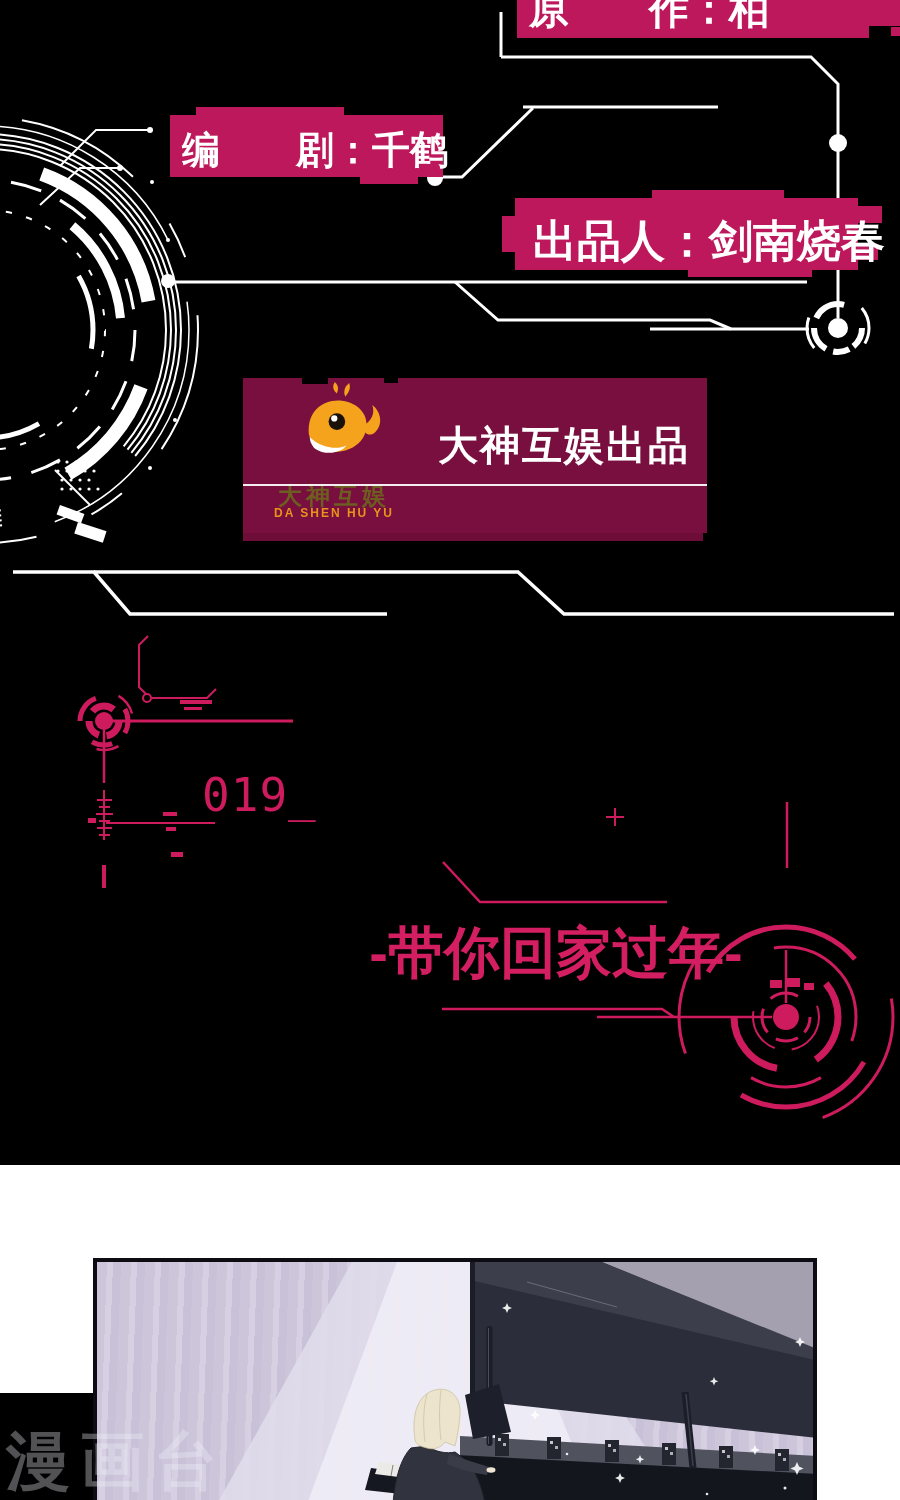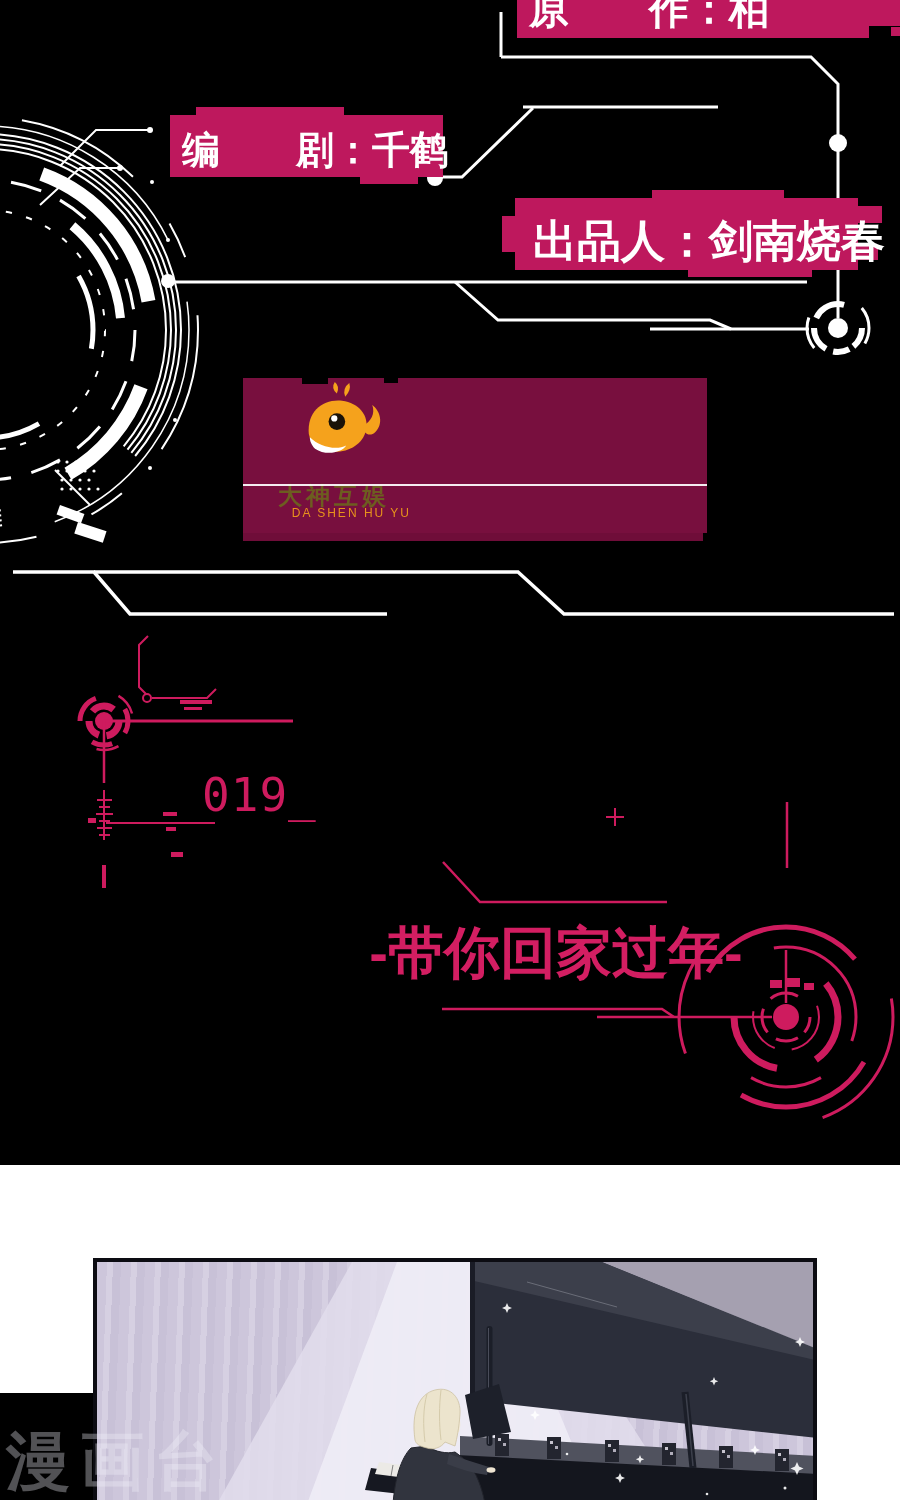--- a/index.html
+++ b/index.html
@@ -29,22 +29,22 @@
   #frag-p5{left:688px;top:269px;width:124px;height:8px;z-index:3;}
   #box-logo{left:243px;top:378px;width:464px;height:155px;background:#780f3e;z-index:3;}
   #frag-l1{left:243px;top:532px;width:460px;height:9px;z-index:3;}
   .logo-notch{background:#000;z-index:4;}
   #notch-l1{left:302px;top:378px;width:26px;height:6px;}
   #notch-l2{left:384px;top:378px;width:14px;height:5px;}
   #logo-line{left:243px;top:484px;width:464px;height:2px;background:rgba(255,255,255,.92);z-index:5;}
   #whale-wrap{left:288px;top:380px;width:104px;height:104px;z-index:5;}
   #logo-name-cn{left:268px;top:480px;width:132px;text-align:center;color:#6d5d20;
      font-weight:bold;font-size:24px;letter-spacing:4px;z-index:5;}
-  #logo-name-py{left:268px;top:506px;width:132px;text-align:right;color:#e8931c;
-     font-weight:normal;font-size:12px;letter-spacing:2px;z-index:5;margin-left:11px;}
+  #logo-name-py{left:268px;top:506px;width:132px;text-align:center;color:#e8931c;
+     font-weight:bold;font-size:12px;letter-spacing:2px;z-index:5;}
   #production-credit{left:438px;top:418px;color:#fff;font-weight:bold;font-size:40px;
      letter-spacing:2px;z-index:5;}
   #episode-number{left:202px;top:768px;color:#ce1b5e;font-weight:normal;font-size:46px;
      font-family:"DejaVu Sans Mono",monospace;letter-spacing:1px;z-index:4;}
   #episode-title{left:350px;top:916px;width:412px;text-align:center;color:#d31e62;
      font-weight:bold;font-size:56px;white-space:nowrap;z-index:4;}
   #bottom-white{left:0;top:1165px;width:900px;height:335px;background:#fff;z-index:5;}
   #black-corner{left:0;top:1393px;width:93px;height:107px;background:#000;z-index:6;}
   #comic-panel{left:93px;top:1258px;width:716px;height:242px;border:4px solid #0c0c12;
      background:repeating-linear-gradient(92deg,#cdc6db 0px,#cdc6db 10px,#d6d0e2 10px,
@@ -215,20 +215,21 @@
       <path d="M 20,52 C 18,30 34,18 52,20 C 68,22 78,34 75,48 C 72,62 58,70 42,69 C 30,68 22,62 20,52 Z" fill="#f5a21c"></path>
       <path d="M 72,44 C 80,40 84,32 81,24 C 89,30 92,42 84,50 C 79,55 72,52 72,44 Z" fill="#f5a21c"></path>
       <path d="M 21,55 C 30,64 46,68 56,63 C 52,70 36,73 26,66 C 22,62 21,58 21,55 Z" fill="#ffffff"></path>
       <circle cx="47" cy="40" r="8" fill="#1a1208"></circle>
       <circle cx="44.5" cy="37" r="3" fill="#ffffff"></circle>
     </svg>
   </div>
   <div id="logo-name-cn" class="abs">大神互娱</div>
   <div id="logo-name-py" class="abs">DA SHEN HU YU</div>
   <div id="logo-line" class="abs"></div>
+  <div id="production-credit" class="abs">大神互娱出品</div>
 
   <div id="episode-number" class="abs">019_</div>
   <div id="episode-title" class="abs">-带你回家过年-</div>
 
   <div id="bottom-white" class="abs"></div>
   <div id="black-corner" class="abs"></div>
 
   <div id="comic-panel" class="abs">
     <svg id="panel-svg" width="716" height="242" viewBox="0 0 716 242">
 

